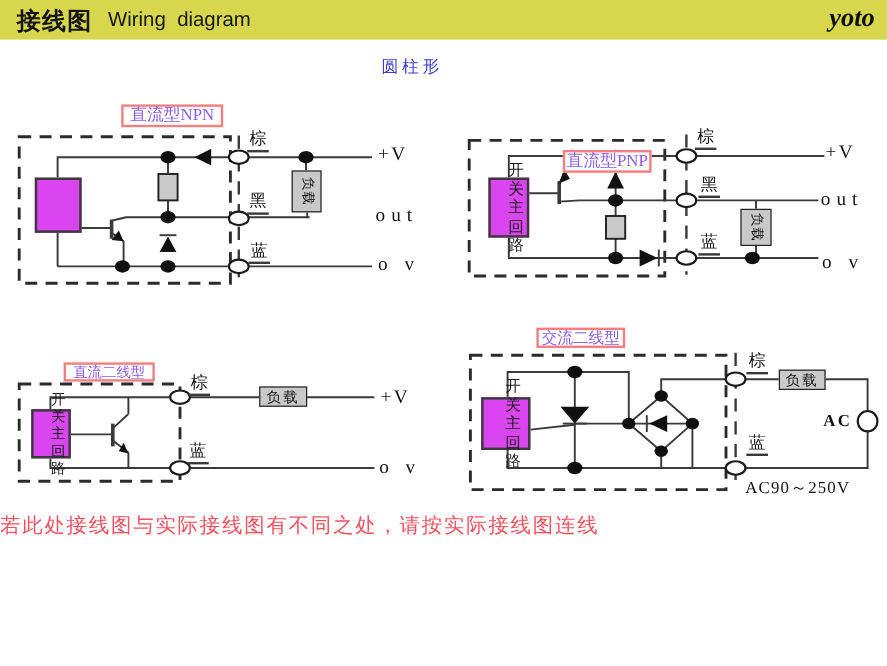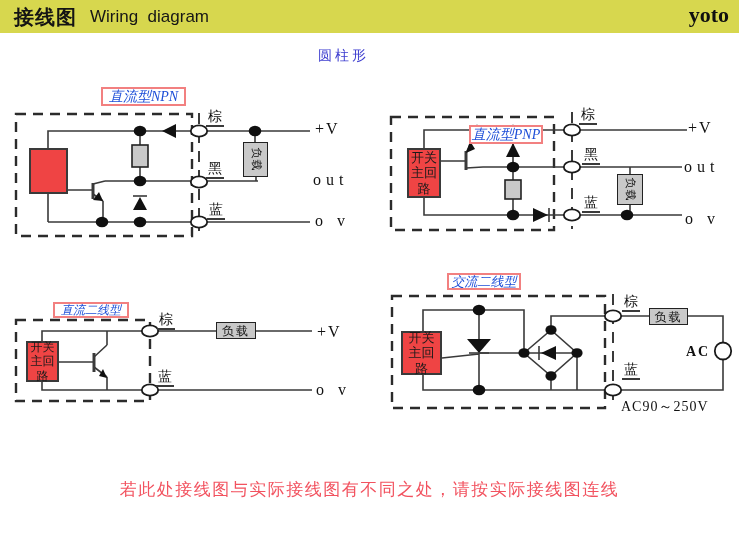--- a/index.html
+++ b/index.html
@@ -4,37 +4,37 @@
 <style>
   html,body{margin:0;padding:0;}
   body{width:739px;height:555px;position:relative;background:#ffffff;
        font-family:"Liberation Serif","DejaVu Serif",serif;overflow:hidden;}
   .abs{position:absolute;}
   .canvas{position:absolute;left:0;top:0;width:739px;height:555px;}
   svg.linework{position:absolute;left:0;top:0;}
   .hdr{left:0;top:0;width:739px;height:33px;background:#d7d74e;}
   .hdr-zh{left:14px;top:4px;font-size:20px;font-weight:bold;color:#141414;letter-spacing:1px;}
   .hdr-en{left:90px;top:7px;font-size:17px;font-family:"Liberation Sans",sans-serif;color:#161616;white-space:pre;}
-  .brand{right:10px;top:2px;font-size:22px;font-weight:bold;color:#101010;}
+  .brand{right:10px;top:2px;font-size:22px;font-style:italic;font-weight:bold;color:#101010;}
   .subtitle{left:318px;top:47px;font-size:14px;color:#3d3dcf;letter-spacing:3px;}
   .titlebox{border:2px solid #f28080;background:#ffffff;display:flex;align-items:center;justify-content:center;box-sizing:border-box;}
-  .titlebox span{color:#1d4ed8;line-height:1;font-style:italic;}
+  .titlebox span{color:#8b5cf6;line-height:1;}
   .t14 span{font-size:14px;} .t13 span{font-size:13px;} .t12 span{font-size:12px;}
-  .graybox{background:#ef4444;border:2px solid #3a3a3a;box-sizing:border-box;display:flex;align-items:center;justify-content:center;}
+  .graybox{background:#d946ef;border:2px solid #3a3a3a;box-sizing:border-box;display:flex;align-items:center;justify-content:center;padding-left:12px;}
   .switch-text{width:2em;word-break:break-all;text-align:center;color:#1a1a1a;line-height:1.2;}
   .f13{font-size:13px;} .f12{font-size:12px;}
   .loadbox{background:#c9c9c9;border:1.5px solid #222;box-sizing:border-box;display:flex;align-items:center;justify-content:center;}
   .loadbox span{font-size:12px;color:#111;letter-spacing:2px;line-height:1;}
   .vload span{transform:rotate(90deg);font-size:11px;letter-spacing:1px;white-space:nowrap;}
   .wire-label{font-size:14px;color:#111;border-bottom:2px solid #3a3a3a;padding:0 2px 1px 2px;line-height:1.1;}
   .rail{font-size:16px;color:#111;letter-spacing:2px;line-height:1;}
   .rail-sp{letter-spacing:5px;}
   .ac-label{font-size:14px;color:#111;letter-spacing:2px;}
   .ac-range{font-size:14px;color:#111;letter-spacing:1px;text-align:center;}
-  .footer{top:478px;left:0;width:739px;text-align:center;font-size:17px;color:#f2525f;letter-spacing:1.5px;}
+  .footer{top:426px;left:0;width:739px;text-align:left;font-size:17px;color:#f2525f;letter-spacing:1.5px;}
 </style>
 </head>
 <body>
 
 <div class="canvas">
 
   <div class="abs hdr"></div>
   <span class="abs hdr-zh">接线图</span>
   <span class="abs hdr-en">Wiring  diagram</span>
   <span class="abs brand">yoto</span>

